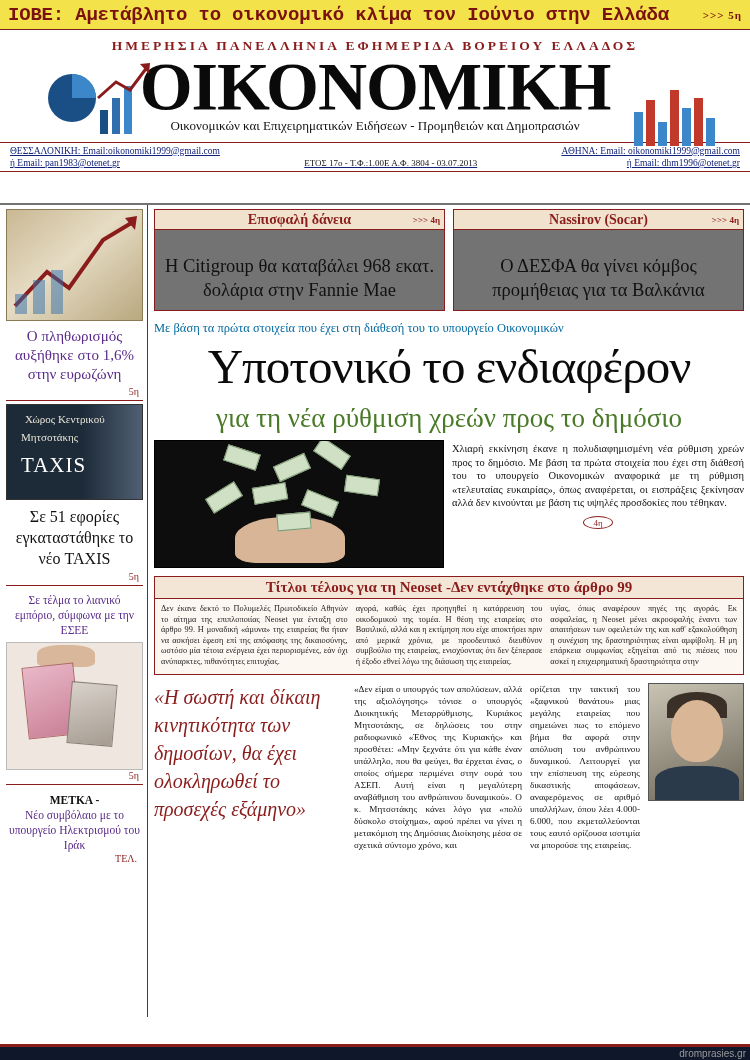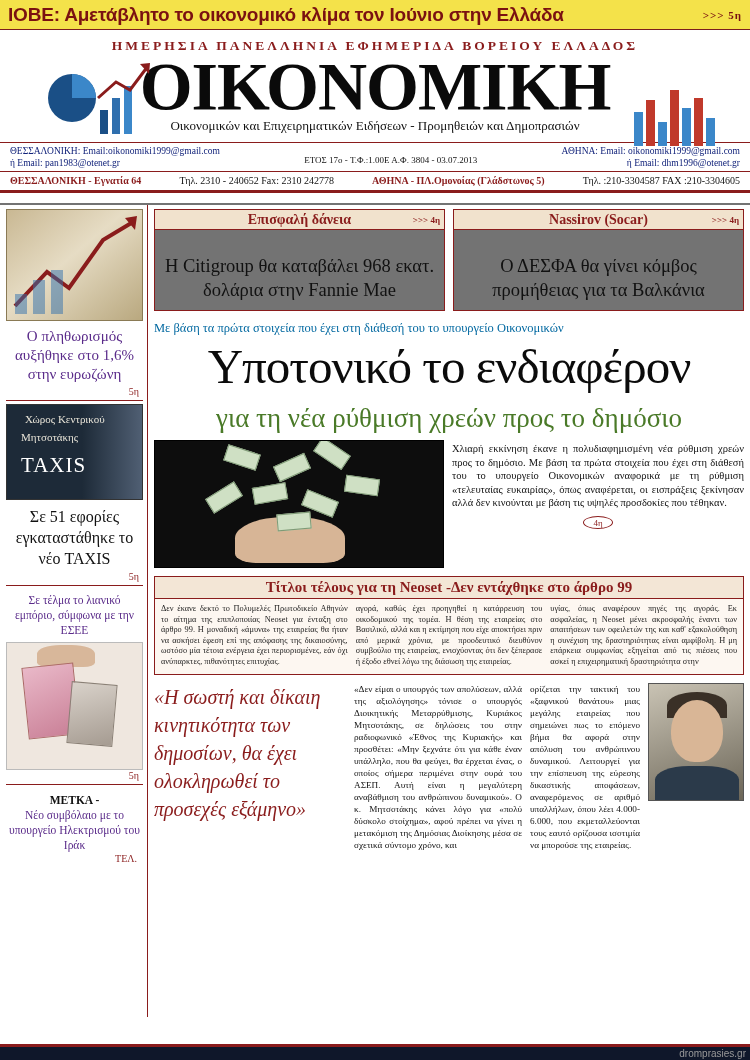--- a/index.html
+++ b/index.html
@@ -18,21 +18,21 @@
   .topbanner {
     height: 30px;
     background: #f4e24a;
     border-bottom: 1px solid #7c1d1d;
     display: flex;
     align-items: center;
     padding: 0 8px;
     position: relative;
   }
   .topbanner .txt {
-    font-family: Liberation Sans, sans-serif;
+    font-family: Liberation Mono, monospace;
     font-weight: bold;
     font-size: 19px;
     color: #7a1111;
     letter-spacing: -0.2px;
     white-space: nowrap;
   }
   .topbanner .pg {
     margin-left: auto;
     color: #7a1111;
     font-size: 11px;
@@ -89,22 +89,23 @@
   }
   .contactbar {
     margin-top: 8px;
     border-top: 1px solid #8a1c1c;
     border-bottom: 1px solid #8a1c1c;
     font-size: 9.5px;
     color: #11227a;
     padding: 2px 10px;
     display: flex;
     justify-content: space-between;
-    align-items: center;
+    align-items: flex-end;
     line-height: 12px;
+    text-decoration: underline;
   }
   .contactbar .mid { color: #111; text-align: center; font-size: 9px; padding-top:5px;}
   .addressbar {
     font-size: 10px;
     padding: 3px 10px 4px 10px;
     display: flex;
     justify-content: space-between;
     color: #8a1c1c;
     font-weight: bold;
     border-bottom: 3px solid #8a1c1c;
@@ -417,26 +418,20 @@
       <div>ΘΕΣΣΑΛΟΝΙΚΗ: Email:oikonomiki1999@gmail.com</div>
       <div>ή Email: pan1983@otenet.gr</div>
     </div>
     <div class="mid">ΕΤΟΣ 17ο - Τ.Φ.:1.00Ε  Α.Φ. 3804 - 03.07.2013</div>
     <div style="text-align:right">
       <div>ΑΘΗΝΑ: Email: oikonomiki1999@gmail.com</div>
       <div>ή Email: dhm1996@otenet.gr</div>
     </div>
   </div>
 
-  <div class="addressbar">
-    <div>ΘΕΣΣΑΛΟΝΙΚΗ - Εγνατία 64</div>
-    <div class="plain">Τηλ. 2310 - 240652 Fax: 2310 242778</div>
-    <div>ΑΘΗΝΑ - ΠΛ.Ομονοίας (Γλάδστωνος 5)</div>
-    <div class="plain">Τηλ. :210-3304587  FAX :210-3304605</div>
-  </div>
 </div>
 
 <div class="content">
 
   <div class="leftcol">
 
     <div class="lphoto">
       <svg width="140" height="110" viewBox="0 0 140 110" style="position:absolute;left:0;top:0">
         <path d="M8 96 L40 62 L62 78 L96 30 L126 12" stroke="#8a1c1c" stroke-width="4" fill="none"></path>
         <path d="M118 8 L130 6 L128 20 Z" fill="#8a1c1c"></path>

